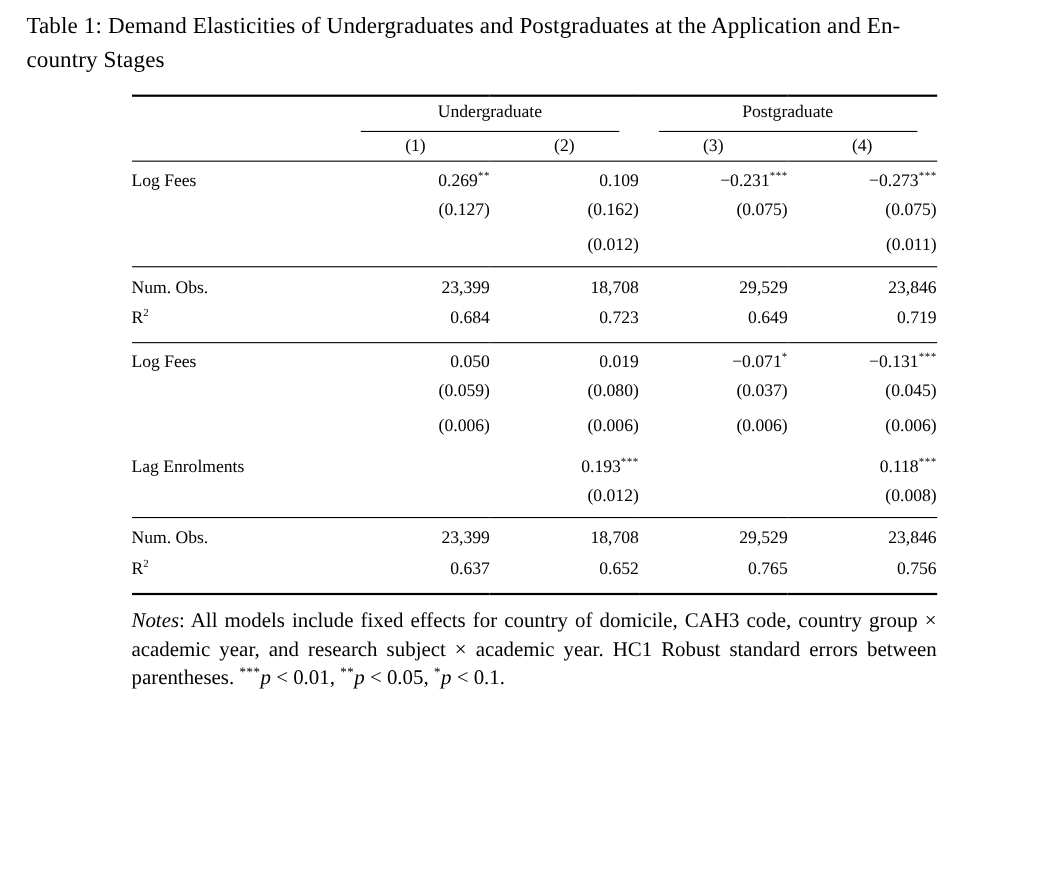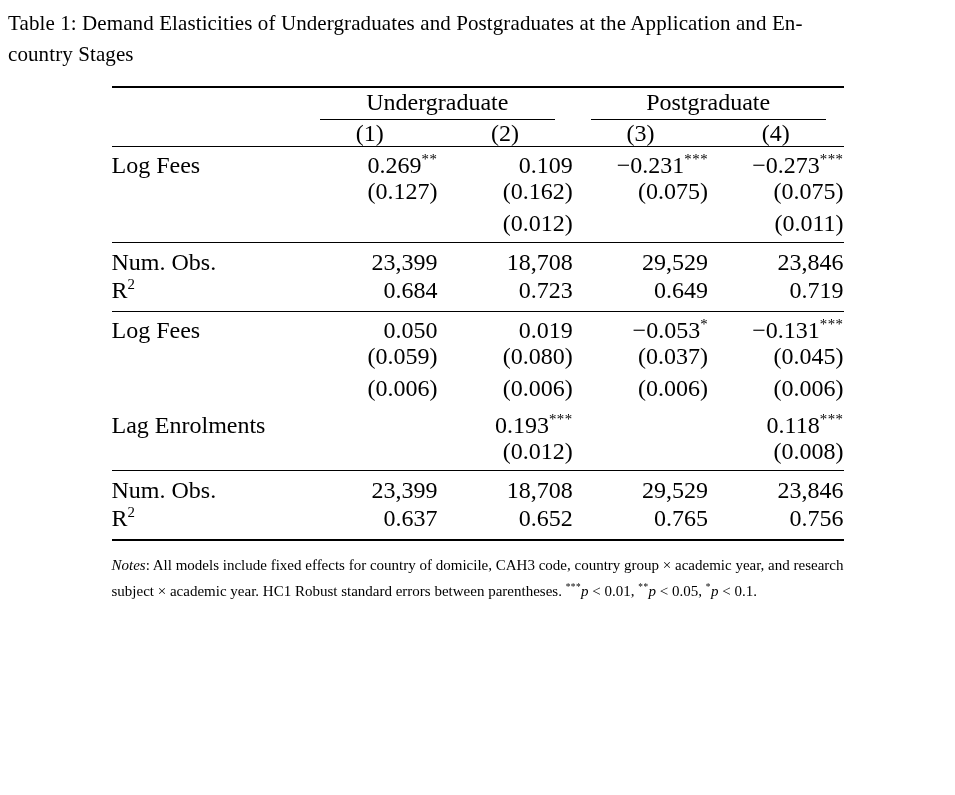--- a/index.html
+++ b/index.html
@@ -6,37 +6,37 @@
     margin: 0;
     padding: 0;
     width: 955px;
     height: 795px;
     background: #ffffff;
     color: #000000;
     font-family: "Liberation Serif", "DejaVu Serif", serif;
     overflow: hidden;
   }
   .page {
-    padding: 8px 8px 0 8px;
+    padding: 8px 8px 0 24px;
   }
   .title {
     font-size: 21px;
     line-height: 31px;
     letter-spacing: 0.1px;
   }
   .table-wrap {
     width: 732px;
     margin: 16px auto 0 auto;
   }
   table.results {
     width: 100%;
     border-collapse: collapse;
     border-top: 2.5px solid #000;
     border-bottom: 2.5px solid #000;
-    font-size: 24px;
+    font-size: 16px;
     line-height: 26px;
   }
   table.results th, table.results td {
     font-weight: normal;
     padding: 0;
   }
   col.c-label { width: 190px; }
   col.c-data  { width: 135px; }
 
   tr.rule > td, tr.rule > th { border-bottom: 1.4px solid #000; }
@@ -65,21 +65,21 @@
 
   sup {
     font-size: 0.62em;
     line-height: 0;
     vertical-align: super;
     letter-spacing: 0.5px;
   }
   .notes {
     width: 732px;
     margin: 11px auto 0 auto;
-    font-size: 15px;
+    font-size: 19px;
     line-height: 26px;
     text-align: justify;
   }
   .notes .it { font-style: italic; }
 </style>
 </head>
 <body>
 
 <div class="page">
 
@@ -160,21 +160,21 @@
           <td class="val">0.723</td>
           <td class="val">0.649</td>
           <td class="val">0.719</td>
         </tr>
 
 
         <tr class="coef">
           <td class="lbl">Log Fees</td>
           <td class="val"><span>0.050</span><sup></sup></td>
           <td class="val"><span>0.019</span><sup></sup></td>
-          <td class="val"><span>−0.053</span><sup>*</sup></td>
+          <td class="val"><span>−0.071</span><sup>*</sup></td>
           <td class="val"><span>−0.131</span><sup>***</sup></td>
         </tr>
         <tr class="se">
           <td class="lbl"></td>
           <td class="val">(0.059)</td>
           <td class="val">(0.080)</td>
           <td class="val">(0.037)</td>
           <td class="val">(0.045)</td>
         </tr>
 

